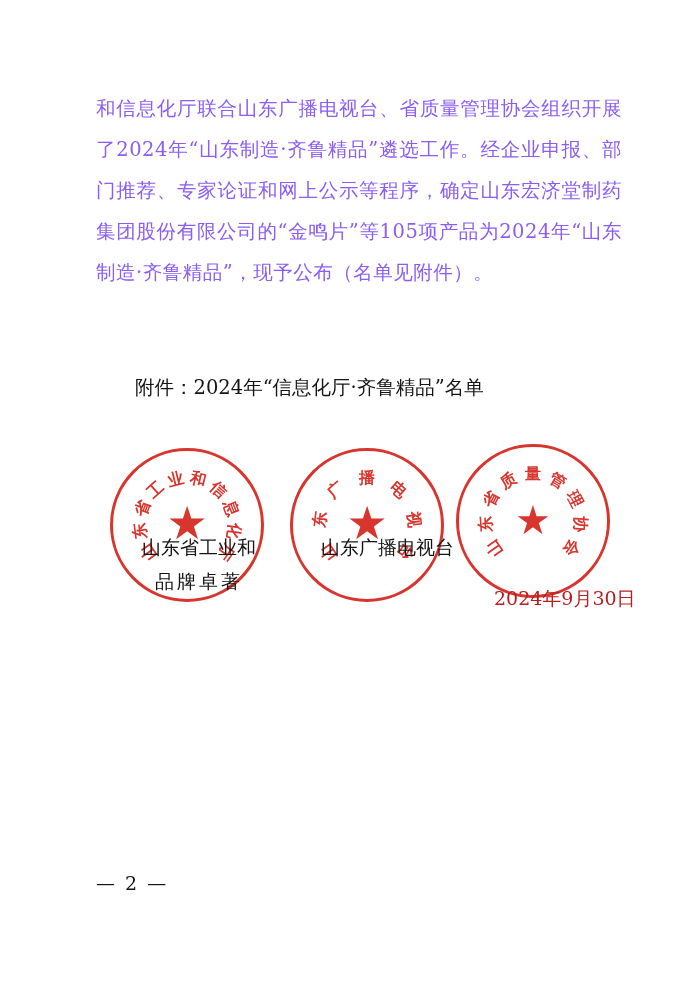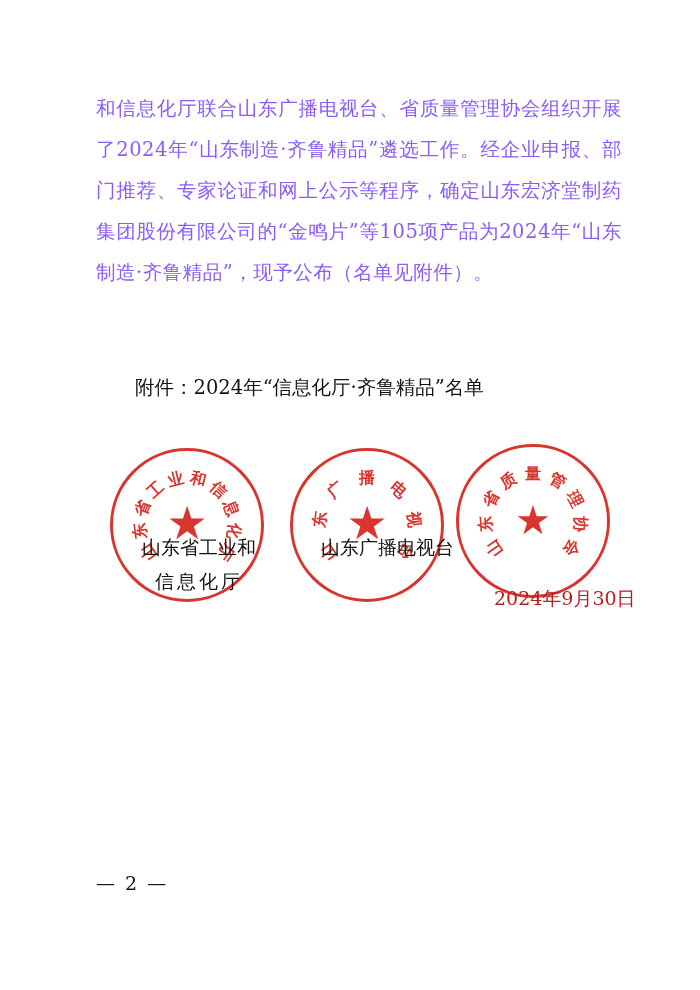--- a/index.html
+++ b/index.html
@@ -191,21 +191,21 @@
           <span style="transform: rotate(62.5deg) translate(-50%, -57px) rotate(0deg);">理</span>
           <span style="transform: rotate(93.75deg) translate(-50%, -57px) rotate(0deg);">协</span>
           <span style="transform: rotate(125deg) translate(-50%, -57px) rotate(0deg);">会</span>
         </div>
       <div class="star">★</div>
     </div>
 
     <div class="signers">
       <div class="signer signer-1">
         <div class="l1">山东省工业和</div>
-        <div class="l2">信息化厅</div>
+        <div class="l2">品牌卓著</div>
       </div>
       <div class="signer signer-2">
         <div class="l1">山东广播电视台</div>
       </div>
     </div>
 
     <div class="date-line">2024年9月30日</div>
   </div>
 
   <div class="page-number">— 2 —</div>

